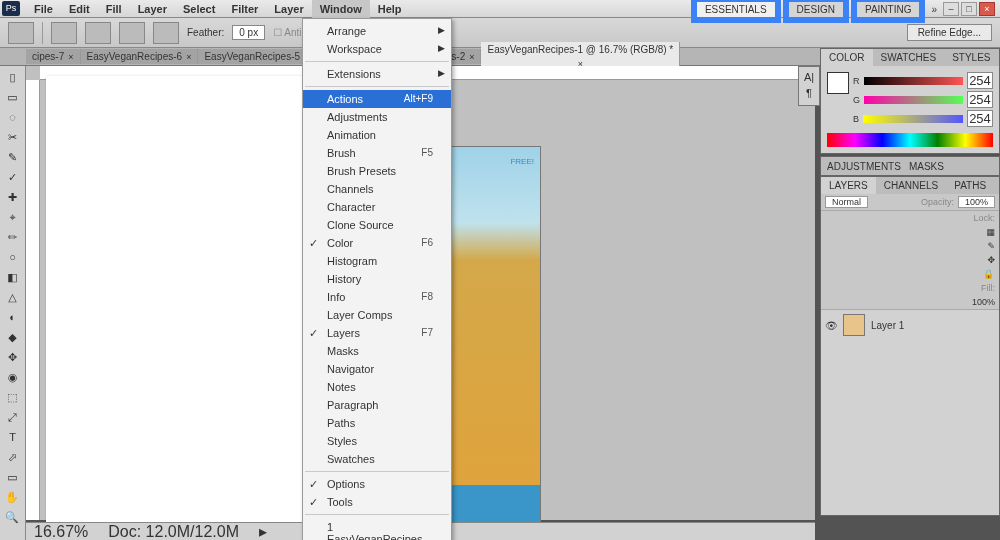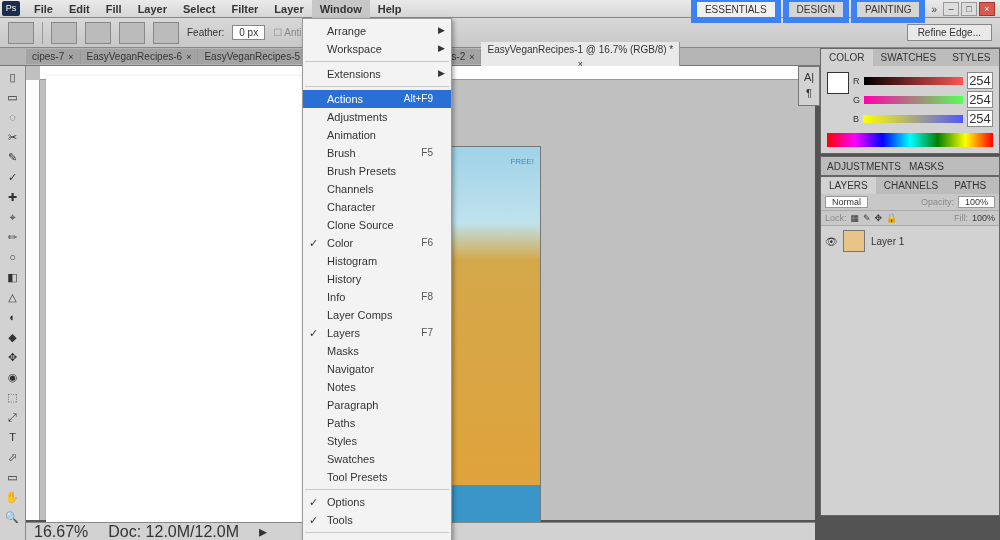--- a/index.html
+++ b/index.html
@@ -61,21 +61,21 @@
 .srow .bar { flex:1; height:8px; background:linear-gradient(90deg,#000,#f55);}
 .srow.g .bar { background:linear-gradient(90deg,#f0a,#5f5);}
 .srow.b .bar { background:linear-gradient(90deg,#ff0,#55f);}
 .srow .val { width:26px; background:#fff; border:1px solid #888; text-align:center; font-size:13px;}
 .spectrum { height:14px; background:linear-gradient(90deg,red,magenta,blue,cyan,green,yellow,red); margin-top:4px;}
 .layerrow { display:flex; align-items:center; gap:6px; padding:4px;}
 .layerrow .eye { width:12px;}
 .layerrow .thumb { width:22px;height:22px;background:#e8c48a; border:1px solid #777;}
 .lyopts { display:flex; gap:4px; padding:2px 4px; font-size:9px; align-items:center; background:#c8c8c8; border-bottom:1px solid #aaa;}
 .lyopts .sel { background:#fff; border:1px solid #999; padding:0 6px;}
-.lylock { display:flex; gap:4px; padding:2px 4px; font-size:9px; align-items:flex-start; background:#c8c8c8; border-bottom:1px solid #aaa;}
+.lylock { display:flex; gap:4px; padding:2px 4px; font-size:9px; align-items:flex-end; background:#c8c8c8; border-bottom:1px solid #aaa;flex-direction:column;}
 .panelthin { height:20px; display:flex; align-items:center; padding:0 6px; background:#bcbcbc; border:1px solid #666; font-size:10px; gap:8px;}
 
 
 .iconstrip { position:absolute; top:66px; right:180px; width:22px; height:40px; background:#d2d2d2; border:1px solid #777; display:flex; flex-direction:column; align-items:center; gap:4px; padding-top:4px; font-size:11px;}
 
 
 .status { position:absolute; bottom:0; left:26px; right:185px; height:18px; background:#d2d2d2; border-top:1px solid #888; display:flex; align-items:center; padding:0 8px; gap:20px; font-size:16px;}
 
 
 .dropdown { position:absolute; top:18px; left:302px; width:150px; background:#f3f3f3; border:1px solid #9a9a9a; box-shadow:2px 2px 4px rgba(0,0,0,.3); z-index:50; font-size:11px; padding:3px 0;}
@@ -348,23 +348,20 @@
     </div>
     <div class="di">
       <span>Paths</span>
     </div>
     <div class="di">
       <span>Styles</span>
     </div>
     <div class="di">
       <span>Swatches</span>
     </div>
-    <div class="di">
-      <span>Tool Presets</span>
-    </div>
     <div class="divider"></div>
     <div class="di">
       <span class="chk">✓</span>
       <span>Options</span>
     </div>
     <div class="di">
       <span class="chk">✓</span>
       <span>Tools</span>
     </div>
     <div class="divider"></div>

